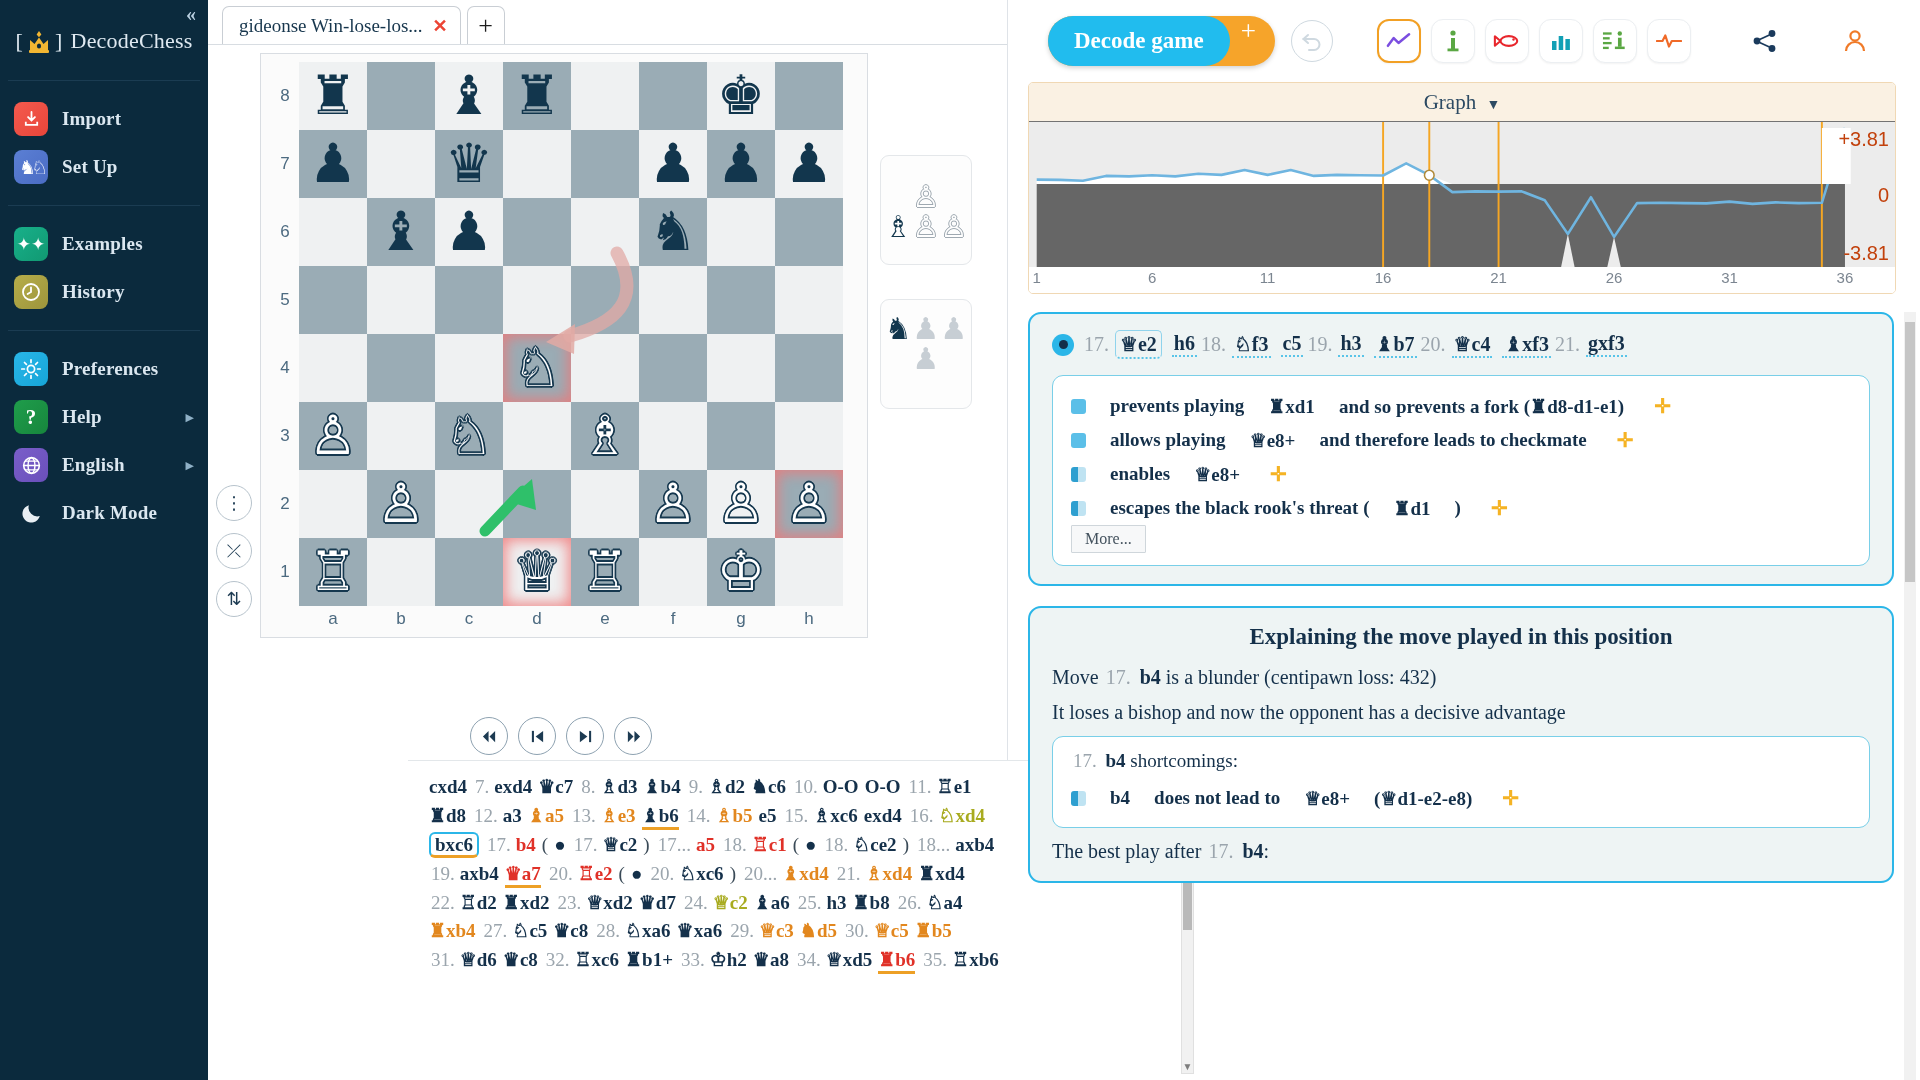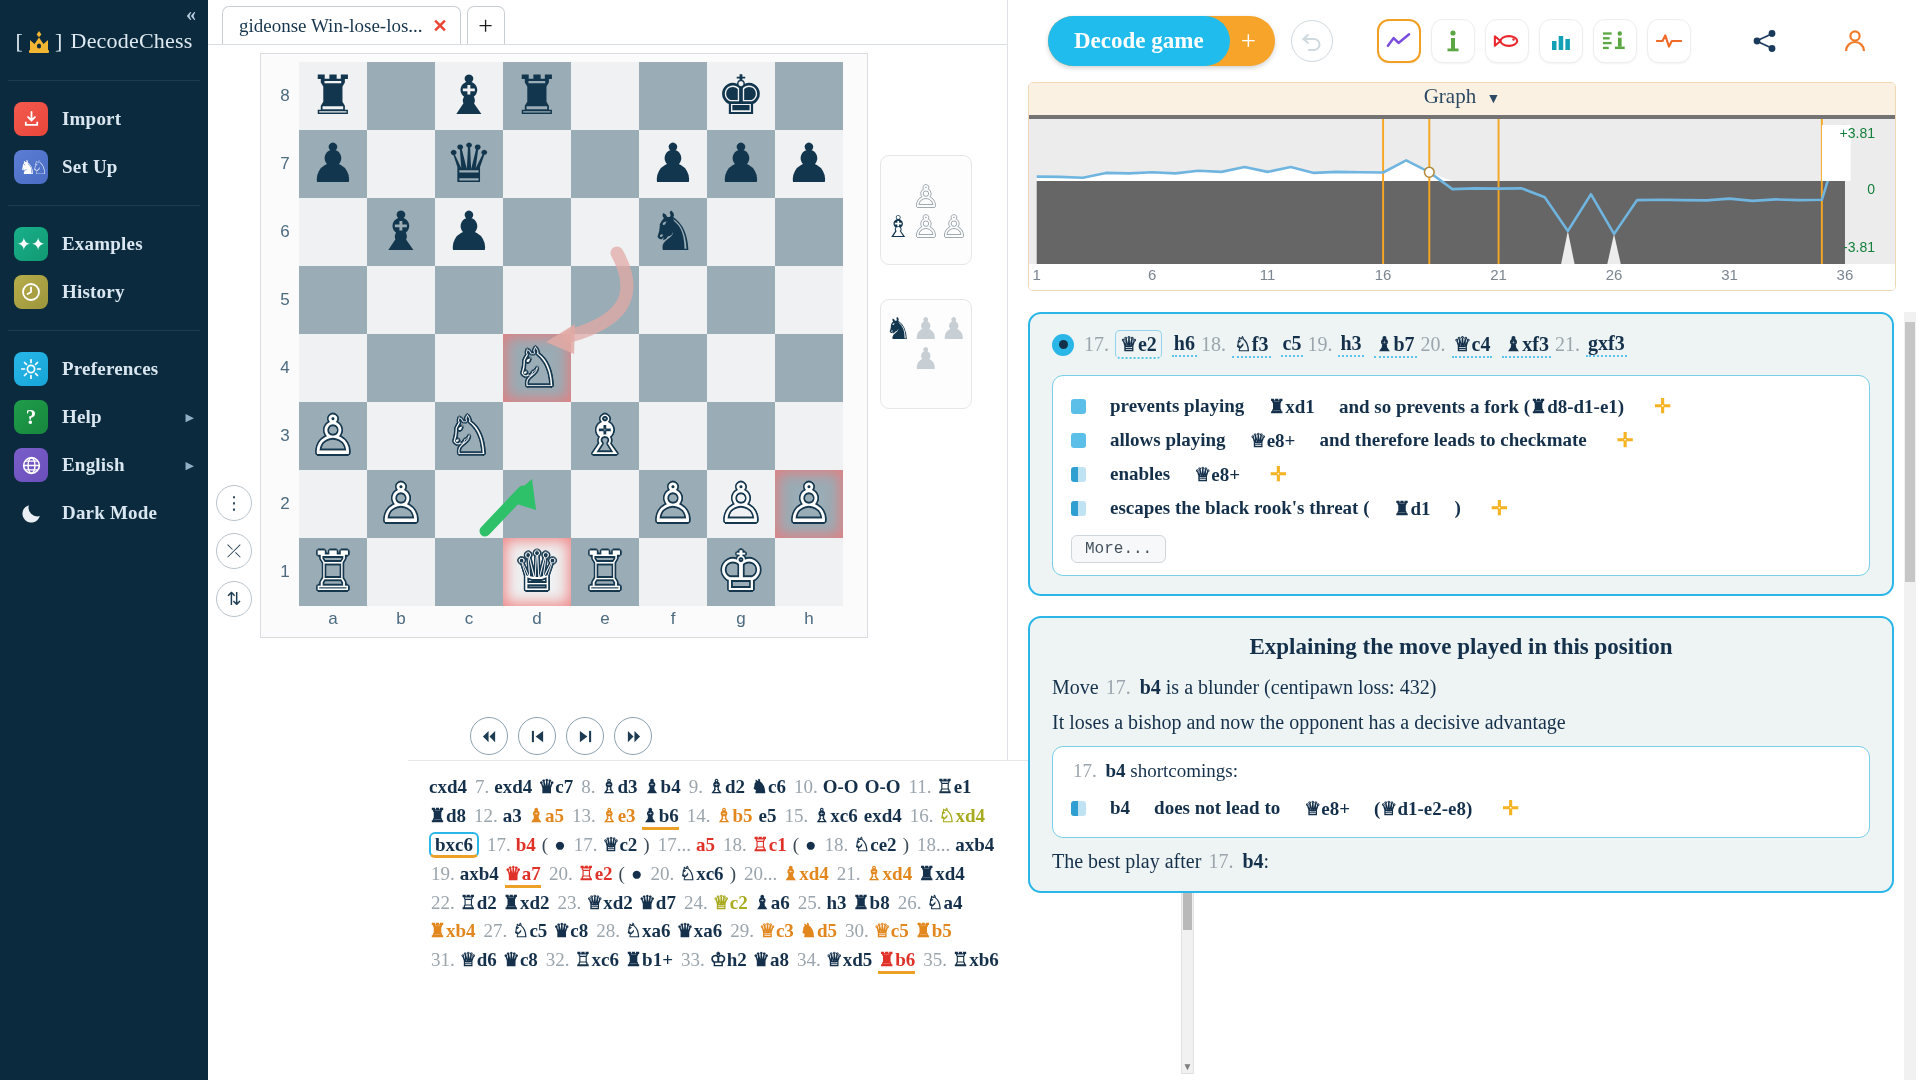--- a/index.html
+++ b/index.html
@@ -133,47 +133,47 @@
                background:#f1f1f1; border:1px solid #e0e0e0; }
   .scrollbar .thumb { position:absolute; left:1px; right:1px; top:34px; height:128px;
                       background:#b9b9b9; }
   .scrollbar .ar { position:absolute; left:0; right:0; text-align:center; color:#7d7d7d;
                    font-size:10px; }
 
   
   .right { flex:1; display:flex; flex-direction:column; min-width:0; position:relative; }
   .topbar { height:82px; display:flex; align-items:center; gap:16px; padding:0 26px 0 10px; }
   .decode {
-    display:inline-flex; align-items:center; background:#f6a42a; border-radius:26px;
+    display:inline-flex; align-items:flex-start; background:#f6a42a; border-radius:26px;
     height:50px; padding-right:4px; box-shadow:0 2px 5px rgba(0,0,0,.18);
   }
   .decode .main {
     background:#21bcee; color:#fff; height:50px; border-radius:26px;
     display:flex; align-items:center; padding:0 26px; font-size:23px; font-weight:bold;
     cursor:pointer; font-family:"Liberation Serif",serif;
   }
   .decode .plus { color:#fff; font-size:27px; padding:0 15px 0 11px; cursor:pointer; }
   .undo { width:42px; height:42px; border:1.6px solid #cfd9e0; border-radius:50%;
           display:flex; align-items:center; justify-content:center; cursor:pointer; }
   .iconrow { display:flex; align-items:center; gap:10px; margin-left:28px; }
   .ibtn { width:44px; height:44px; border-radius:12px; border:1px solid #eceff2;
           background:#fff; display:flex; align-items:center; justify-content:center;
           cursor:pointer; box-shadow:0 1px 2px rgba(0,0,0,.05); }
   .ibtn.active { border:2px solid #f2a024; }
   .ibtn.plain { border:none; box-shadow:none; }
 
   .graphcard { margin:0 24px 0 20px; border:1px solid #f0d8b4; border-radius:5px;
                overflow:hidden; background:#fff; }
   .graphhdr { background:#faf1e3; text-align:center; font-size:21px; color:#2c4a63;
-              padding:1px 0 6px; border-bottom:4px solid #737373; cursor:pointer; }
+              padding:7px 0 6px; border-bottom:1px solid #737373; cursor:pointer; }
   .graphbody { position:relative; height:145px; background:#ececec; }
   .graphaxis { height:26px; position:relative; background:#fff; }
   .gx { position:absolute; top:2px; font-size:15px; color:#7b8590;
         font-family:"Liberation Sans",sans-serif; transform:translateX(-50%); }
-  .gy { position:absolute; right:20px; font-size:14px; color:#15803d;
+  .gy { position:absolute; right:6px; font-size:20px; color:#c2410c;
         font-family:"Liberation Sans",sans-serif; }
 
   .explain { position:absolute; left:20px; right:26px; top:312px; bottom:0; overflow:hidden; }
   .card { border:2px solid #2bb6e8; border-radius:13px; background:#eef4f4;
           padding:16px 22px 18px; margin-bottom:20px; }
   .card h3 { text-align:center; font-size:23px; font-weight:bold; color:#14304a;
              margin-bottom:16px; }
   .bestline { display:flex; align-items:center; flex-wrap:wrap; font-size:20px; gap:2px; }
   .dotb { width:22px; height:22px; border-radius:50%; background:#2bb6e8;
           display:inline-flex; align-items:center; justify-content:center; margin-right:6px; }
@@ -185,23 +185,23 @@
                  border-bottom:2px dotted #59c4e8; }
   .inner { border:1.6px solid #79cfe8; border-radius:11px; background:#fff;
            padding:13px 18px 12px; }
   .innertitle { font-size:19px; color:#14304a; margin-bottom:9px; }
   .blist { list-style:none; }
   .blist li { display:flex; align-items:center; font-size:19px; color:#14304a;
               padding:5px 0; gap:24px; }
   .bsq { width:15px; height:15px; background:#5bbfe8; border-radius:3px; flex:0 0 15px; }
   .bsq.half { background:linear-gradient(90deg,#2e9fd0 50%,#bfe3f2 50%); }
   .plus-tag { color:#f5b324; font-size:20px; font-weight:bold; margin-left:6px; }
-  .moreb { margin-top:10px; border:1px solid #cfd6db; border-radius:6px;
+  .moreb { border:1px solid #cfd6db; border-radius:1px;
            background:#f7f8f9; font-size:16px; color:#44525e; padding:4px 13px;
-           cursor:pointer; font-family:Liberation Mono, monospace; }
+           cursor:pointer; font-family:Liberation Serif, serif; }
   .ptext { font-size:20px; color:#14304a; margin:12px 0; }
   .ptext b { font-weight:bold; }
   .rscroll { position:absolute; right:4px; top:312px; bottom:0; width:12px; background:#f1f1f1; }
   .rscroll .thumb { position:absolute; left:1px; right:1px; top:10px; height:260px; background:#c6c6c6; }
 </style>
 </head>
 <body>
 
 <div class="app">
 

